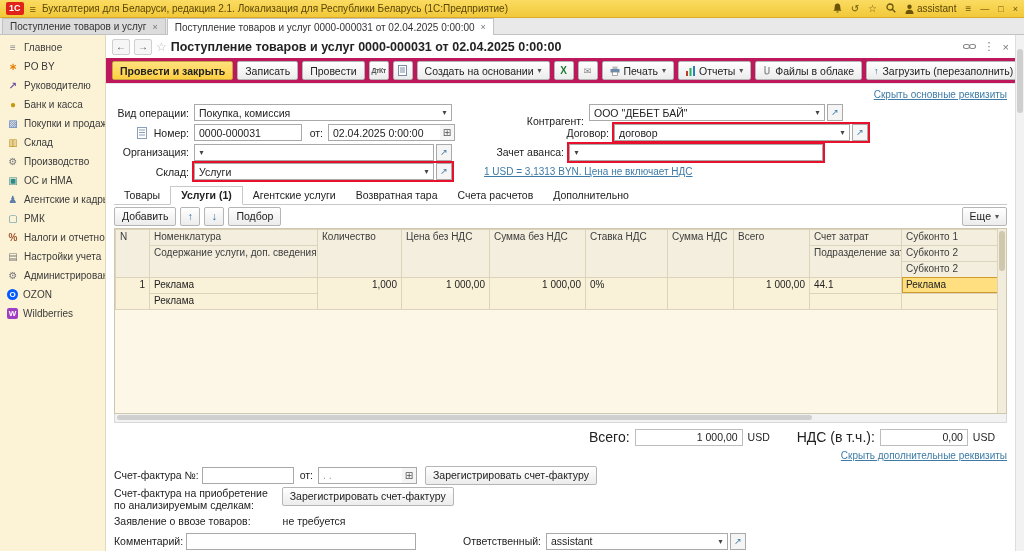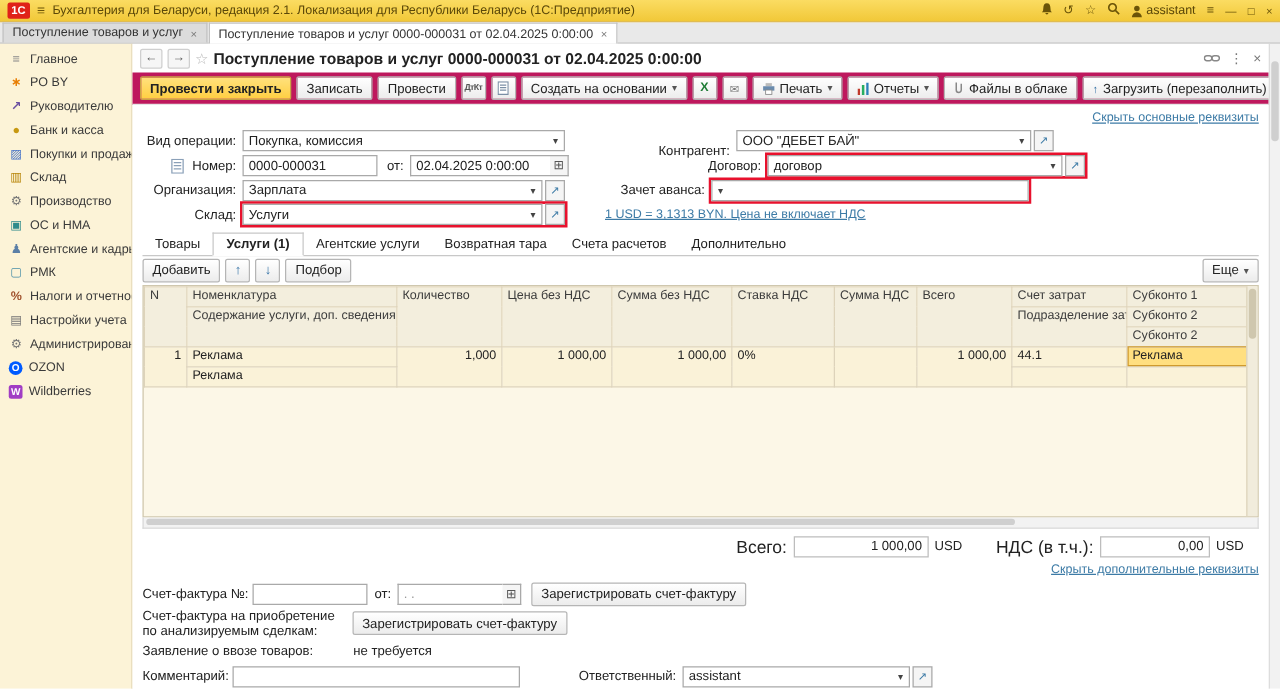--- a/index.html
+++ b/index.html
@@ -115,21 +115,21 @@
     gap:5px; margin-top:5px; padding-right:12px; }
   .tlabel { font-size:14px; }
   .tlabel.ml { margin-left:22px; }
   .tbox { width:108px; height:17px; border:1px solid #bdbdbd; background:#fff; font-size:10.5px;
     text-align:right; padding:1px 4px; }
   .tbox.small { width:88px; }
   .tcur { font-size:10.5px; color:#222;text-align:center; }
 
   
   .inv-row { display:flex; align-items:center; height:21px; margin-top:2px; }
-  .inv-row2 { display:flex; align-items:center; height:26px; margin-top:2px; }
+  .inv-row2 { display:flex; align-items:flex-start; height:26px; margin-top:2px; }
   .two-line { font-size:10.5px; line-height:12px; white-space:nowrap; }
   .import-row { display:flex; align-items:center; height:15px; margin-top:3px; font-size:10.5px; }
   .footer-row { display:flex; align-items:center; height:21px; margin-top:4px; }
   .ph { color:#999; }
 </style>
 </head>
 <body>
 
 <div class="app">
 
@@ -363,21 +363,20 @@
               <span class="cval">договор</span>
               <span class="carr">▾</span>
             </span>
             <span class="open-btn">↗</span>
           </span>
         </div>
 
         <div class="frow">
           <span class="flabel w80">Организация:</span>
           <span class="combo" style="width:240px">
-            <span class="cval">Зарплата</span>
             <span class="carr">▾</span>
           </span>
           <span class="open-btn">↗</span>
           <span class="flabel w95" style="margin-left:22px">Зачет аванса:</span>
           <span class="hl">
             <span class="combo" style="width:254px">
               <span class="carr">▾</span>
             </span>
           </span>
         </div>

